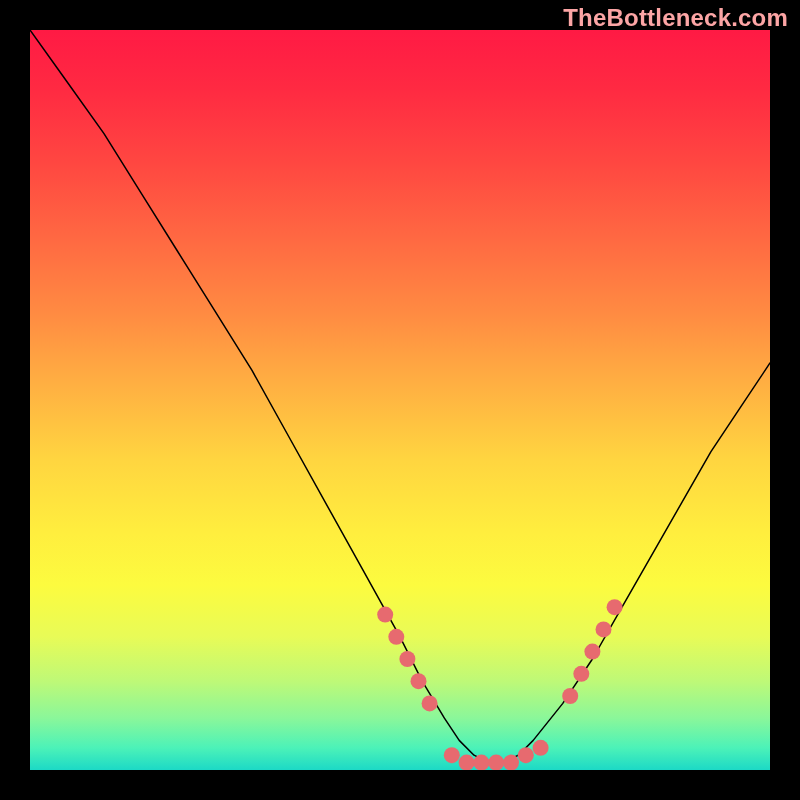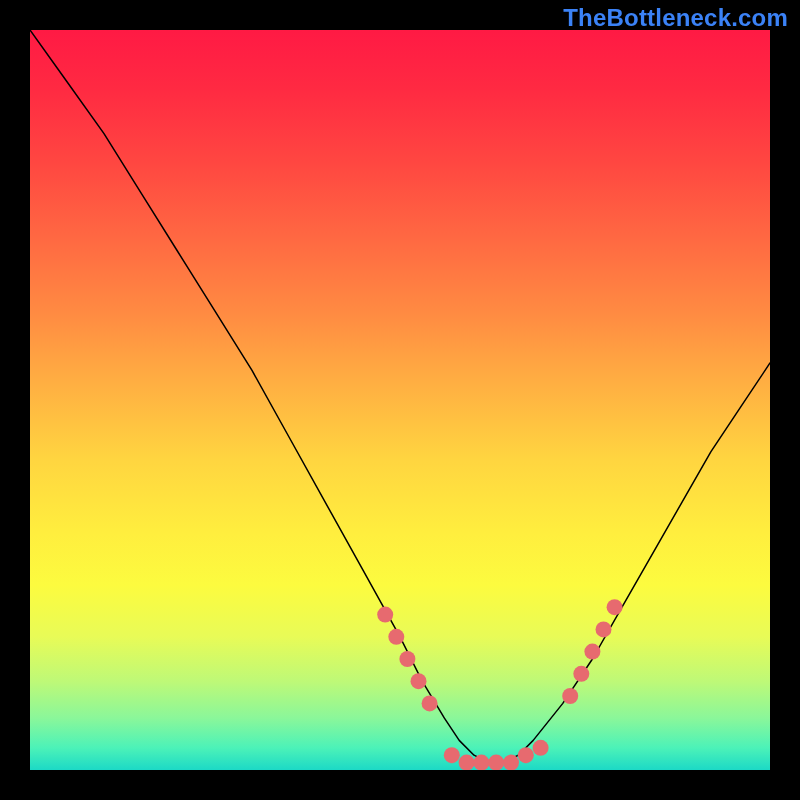--- a/index.html
+++ b/index.html
@@ -10,21 +10,21 @@
     height: 800px;
     background: #000;
   }
   .watermark {
     position: absolute;
     top: 4px;
     right: 12px;
     font-family: Arial, Helvetica, sans-serif;
     font-size: 24px;
     font-weight: 600;
-    color: #3b82f6;
+    color: #fca5a5;
     letter-spacing: 0.2px;
   }
   .plot {
     position: absolute;
     left: 30px;
     top: 30px;
     width: 740px;
     height: 740px;
   }
   .bg-gradient {

